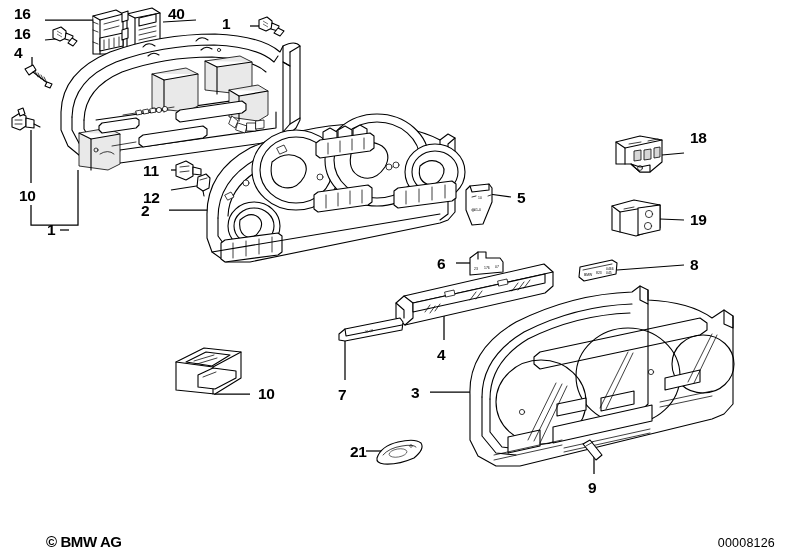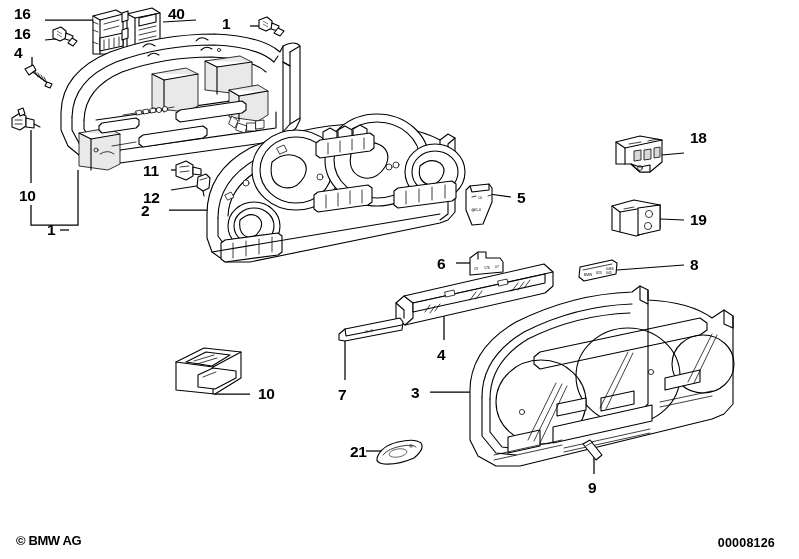--- a/index.html
+++ b/index.html
@@ -10,24 +10,24 @@
   .ln{fill:none;stroke:#000;stroke-width:1.1;stroke-linejoin:round;stroke-linecap:round;}
   .lnf{fill:#ffffff;stroke:#000;stroke-width:1.1;stroke-linejoin:round;stroke-linecap:round;}
   .thin{fill:none;stroke:#000;stroke-width:0.75;stroke-linejoin:round;stroke-linecap:round;}
   .thinf{fill:#ffffff;stroke:#000;stroke-width:0.75;stroke-linejoin:round;stroke-linecap:round;}
   .hair{fill:none;stroke:#000;stroke-width:0.55;}
   .gry{fill:#e9e9e9;stroke:#000;stroke-width:0.8;stroke-linejoin:round;}
   .gry2{fill:#d7d7d7;stroke:#000;stroke-width:0.8;stroke-linejoin:round;}
   .leader{fill:none;stroke:#000;stroke-width:1.25;stroke-linecap:butt;}
   .num{position:absolute;font-weight:bold;font-size:15.5px;line-height:1;
        font-family:"Liberation Sans",sans-serif;letter-spacing:-0.3px;white-space:nowrap;}
-  #footer-copy{position:absolute;left:16px;top:533px;font-weight:bold;font-size:13px;
+  #footer-copy{position:absolute;left:46px;top:533px;font-weight:bold;font-size:15px;
        letter-spacing:-0.4px;white-space:nowrap;}
   #footer-code{position:absolute;right:24px;top:536px;font-size:12.5px;
-       letter-spacing:0.2px;white-space:nowrap;font-weight:bold;}
+       letter-spacing:0.2px;white-space:nowrap;}
   .micro{font-size:3.4px;font-family:"Liberation Sans",sans-serif;fill:#000;}
 </style>
 </head>
 <body>
 
 <div id="sheet">
 
 <svg viewBox="0 0 799 559" xmlns="http://www.w3.org/2000/svg">
 
   <g>

